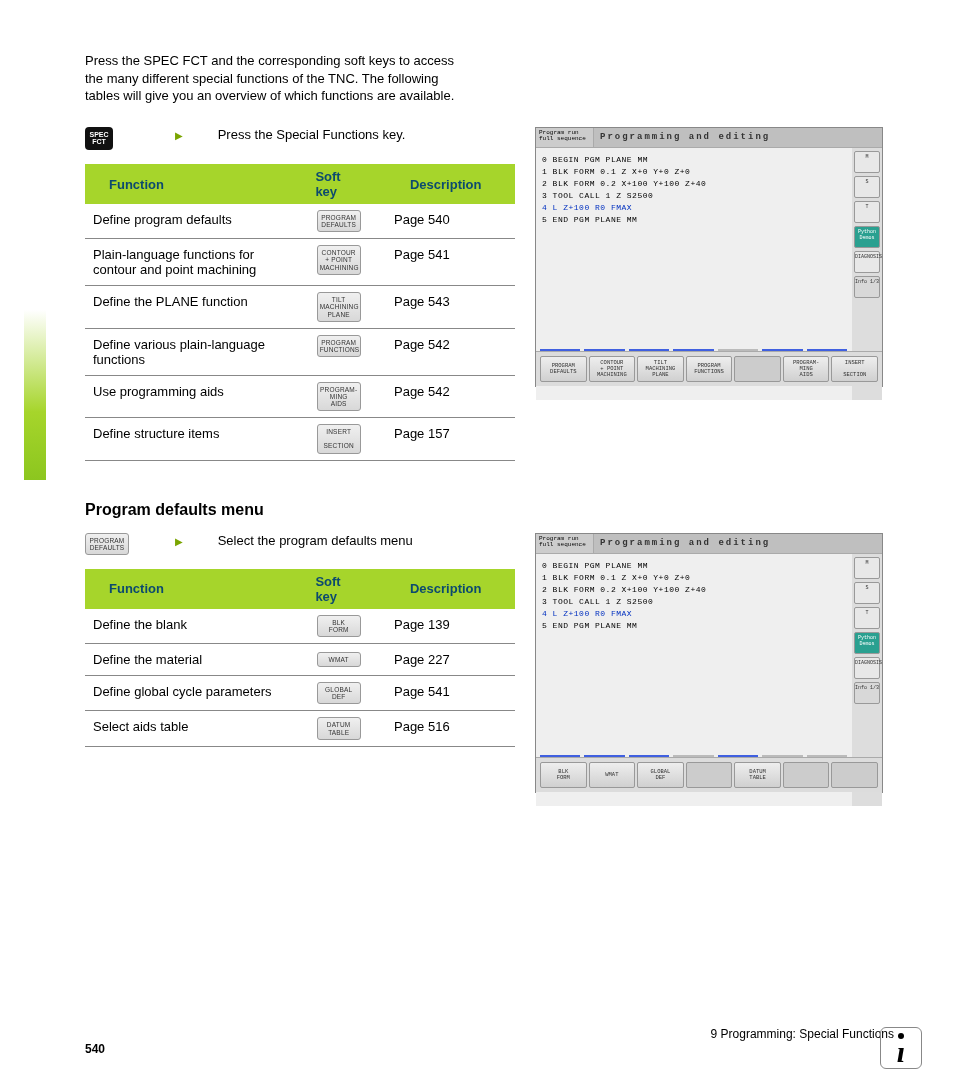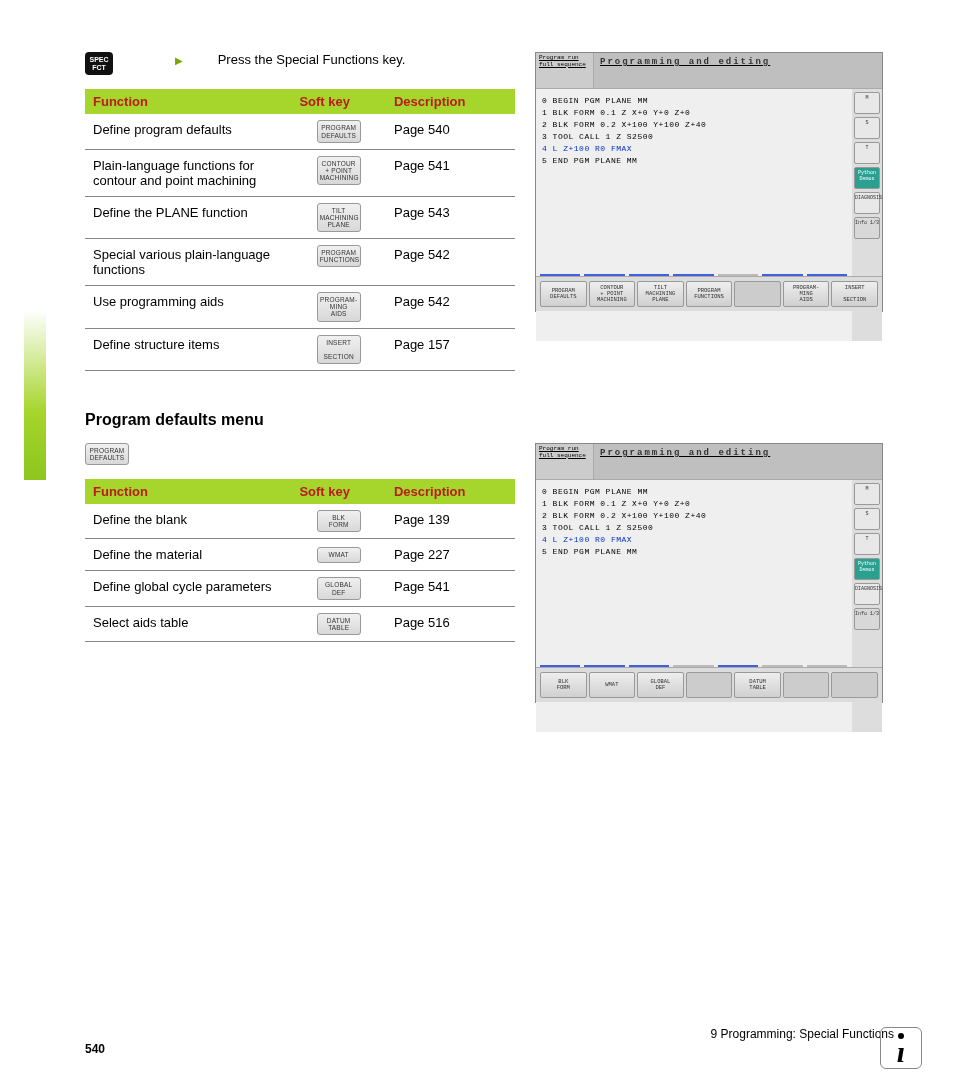--- a/index.html
+++ b/index.html
@@ -54,35 +54,35 @@
   }
   .key-light {
     display:inline-block; background:linear-gradient(#f0f0f0,#d8d8d8); border:1px solid #999;
     font-size:6.5px; padding:3px 2px; border-radius:3px; text-align:center; line-height:1.1;
     width:44px; font-family: Arial, sans-serif; color:#333; letter-spacing:0.2px;
   }
   .arrow { color:#7aa500; font-size:10px; margin-right:4px;}
   .instruct-text { font-size:13px; padding-top:2px;padding-left:31px;}
   table.func { width:100%; border-collapse: collapse; font-size:13px; }
   table.func thead th {
-    background:#a6d52b; color:#b91c1c; font-weight:bold; text-align:left;
-    padding:5px 8px; font-size:13px;
+    background:#a6d52b; color:#0c4a6e; font-weight:bold; text-align:left;
+    padding:5px 24px; font-size:13px;
   }
   table.func tbody td {
     padding:8px 8px; border-bottom:1px solid #888; vertical-align:top;
   }
   table.func tbody td.sk { text-align:center; padding-top:6px; padding-bottom:6px;}
   table.func tbody tr:last-child td { border-bottom:1px solid #888; }
 
   
   .screen {
     width: 348px; height: 260px; background:#e3e3e3; border:1px solid #888;
     position:relative; font-family: "Courier New", monospace;
   }
-  .scr-top { display:flex; height:36px; border-bottom:1px solid #aaa;text-decoration:underline;}
+  .scr-top { display:flex; height:20px; border-bottom:1px solid #aaa;}
   .scr-mode { width:58px; background:#ccc; font-size:6px; padding:2px 3px; line-height:1.1; border-right:1px solid #aaa;}
   .scr-title { flex:1; background:#bfbfbf; font-size:9px; padding:4px 6px; letter-spacing:2px; font-weight:bold; color:#333;}
   .scr-body { display:flex; height:252px;}
   .scr-code { flex:1; background:#efefef; padding:6px 6px; font-size:8px; line-height:1.5; color:#000; letter-spacing:0.5px;}
   .scr-code .bl { color:#0030c0; }
   .scr-side { width:30px; background:#ddd; display:flex; flex-direction:column; gap:3px; padding:3px 2px;}
   .scr-side-btn { height:22px; background:#e8e8e8; border:1px solid #999; border-radius:2px; font-size:5px; text-align:center; padding-top:2px; color:#333;}
   .scr-side-btn.teal{ background:#2aa090; color:#fff;}
   .scr-side-btn.info{ background:#d8d8d8; font-size:5px;}
   .scr-bottom { position:absolute; bottom:0; left:0; right:0; height:35px; background:#dcdcdc; border-top:1px solid #aaa; display:flex; padding:4px 4px; gap:2px;}
@@ -104,20 +104,21 @@
   }
   .info-icon span{ margin-top:8px;}
 </style>
 </head>
 <body>
 
 <div class="side-gradient"></div>
 <div class="side-title">9.1 Overview of Special Functions</div>
 
 <div class="content">
+  <p class="intro">Press the SPEC FCT and the corresponding soft keys to access the many different special functions of the TNC. The following tables will give you an overview of which functions are available.</p>
 
   <div class="row-layout">
     <div class="left-col">
       <div class="instruct">
         <span class="key" style="white-space:pre-line;">SPEC
 FCT</span>
         <div style="flex:1; padding-left:50px;">
           <span class="arrow">▶</span><span class="instruct-text">Press the Special Functions key.</span>
         </div>
       </div>
@@ -149,21 +150,21 @@
               <td>Page 541</td>
             </tr>
             <tr>
               <td>Define the PLANE function</td>
               <td class="sk"><span class="key-light" style="white-space: pre-line;">TILT
 MACHINING
 PLANE</span></td>
               <td>Page 543</td>
             </tr>
             <tr>
-              <td>Special various plain-language functions</td>
+              <td>Define various plain-language functions</td>
               <td class="sk"><span class="key-light" style="white-space: pre-line;">PROGRAM
 FUNCTIONS</span></td>
               <td>Page 542</td>
             </tr>
             <tr>
               <td>Use programming aids</td>
               <td class="sk"><span class="key-light" style="white-space: pre-line;">PROGRAM-
 MING
 AIDS</span></td>
               <td>Page 542</td>
@@ -235,20 +236,23 @@
       </div>
     </div>
   </div>
 
   <h2 style="margin-top:40px;">Program defaults menu</h2>
   <div class="row-layout">
     <div class="left-col">
       <div class="instruct">
         <span class="key-light" style="white-space:pre-line;">PROGRAM
 DEFAULTS</span>
+        <div style="flex:1; padding-left:34px;">
+          <span class="arrow">▶</span><span class="instruct-text">Select the program defaults menu</span>
+        </div>
       </div>
       <table class="func">
         <colgroup>
             <col style="width:48%">
             <col style="width:22%">
             <col style="width:30%">
           </colgroup>
         <thead>
             <tr>
           <th>Function</th>

